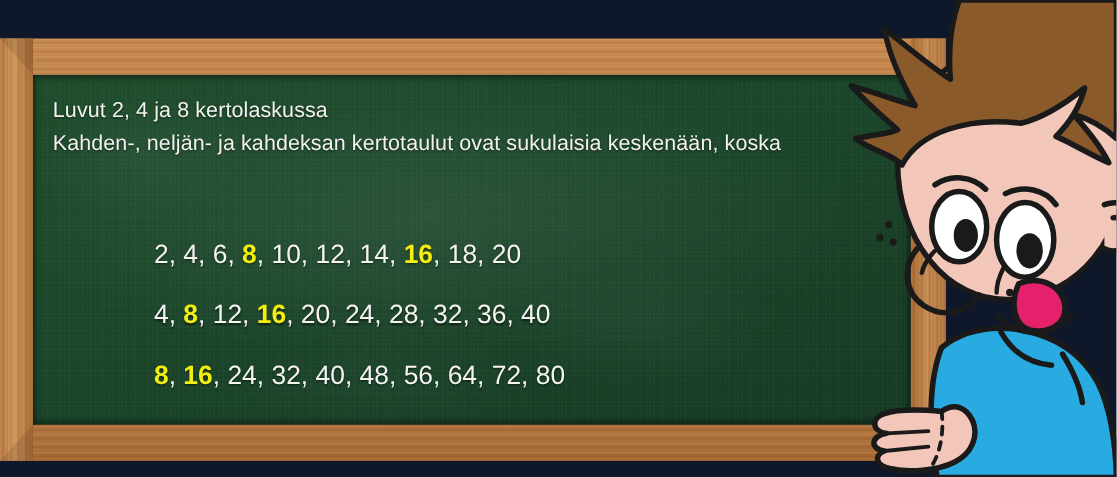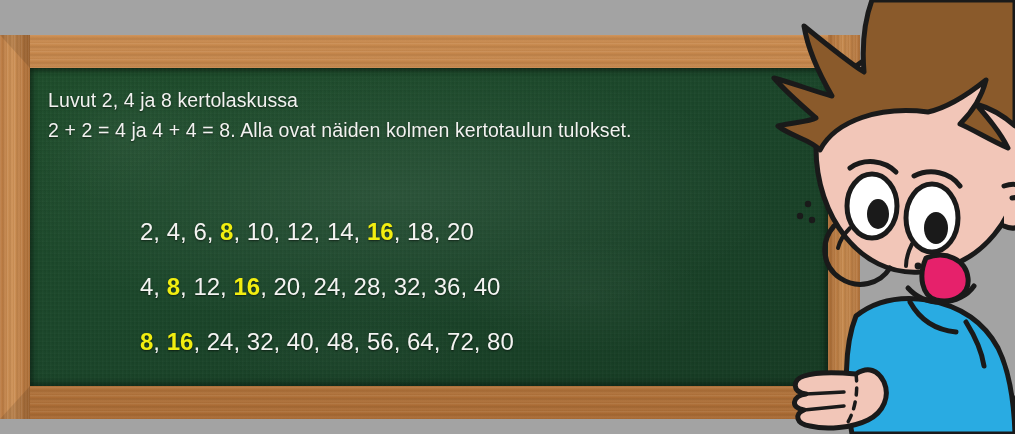--- a/index.html
+++ b/index.html
@@ -5,21 +5,21 @@
   * { margin:0; padding:0; box-sizing:border-box; }
   html, body {
     width:1015px; height:434px;
     background:#ffffff;
     font-family:"Liberation Sans", sans-serif;
     overflow:hidden;
   }
   #stage {
     position:relative;
     width:1015px; height:434px;
-    background:#a3a3a3;
+    background:#0f172a;
   }
 
   
   #board-frame {
     position:absolute;
     left:0px; top:35px;
     width:860px; height:384px;
     background:
       repeating-linear-gradient(180deg,
         rgba(255,255,255,0.10) 0px,
@@ -129,21 +129,21 @@
   <div id="frame-left"></div>
   <div id="frame-right"></div>
   <div class="mitre" id="mitre-tl"></div>
   <div class="mitre" id="mitre-bl"></div>
 
   <div id="chalkboard">
     <div id="chalk-smudges"></div>
 
     <div id="paragraph">
       <div class="para-line">Luvut 2, 4 ja 8 kertolaskussa</div>
-      <div class="para-line">2 + 2 = 4 ja 4 + 4 = 8. Alla ovat näiden kolmen kertotaulun tulokset.</div>
+      <div class="para-line">Kahden-, neljän- ja kahdeksan kertotaulut ovat sukulaisia keskenään, koska</div>
     </div>
 
     <div id="sequences">
       <div class="seq-row"><span class="">2</span><span>, </span><span class="">4</span><span>, </span><span class="">6</span><span>, </span><span class="hl">8</span><span>, </span><span class="">10</span><span>, </span><span class="">12</span><span>, </span><span class="">14</span><span>, </span><span class="hl">16</span><span>, </span><span class="">18</span><span>, </span><span class="">20</span></div>
       <div class="seq-row"><span class="">4</span><span>, </span><span class="hl">8</span><span>, </span><span class="">12</span><span>, </span><span class="hl">16</span><span>, </span><span class="">20</span><span>, </span><span class="">24</span><span>, </span><span class="">28</span><span>, </span><span class="">32</span><span>, </span><span class="">36</span><span>, </span><span class="">40</span></div>
       <div class="seq-row"><span class="hl">8</span><span>, </span><span class="hl">16</span><span>, </span><span class="">24</span><span>, </span><span class="">32</span><span>, </span><span class="">40</span><span>, </span><span class="">48</span><span>, </span><span class="">56</span><span>, </span><span class="">64</span><span>, </span><span class="">72</span><span>, </span><span class="">80</span></div>
     </div>
   </div>
 
   <div id="boy">

